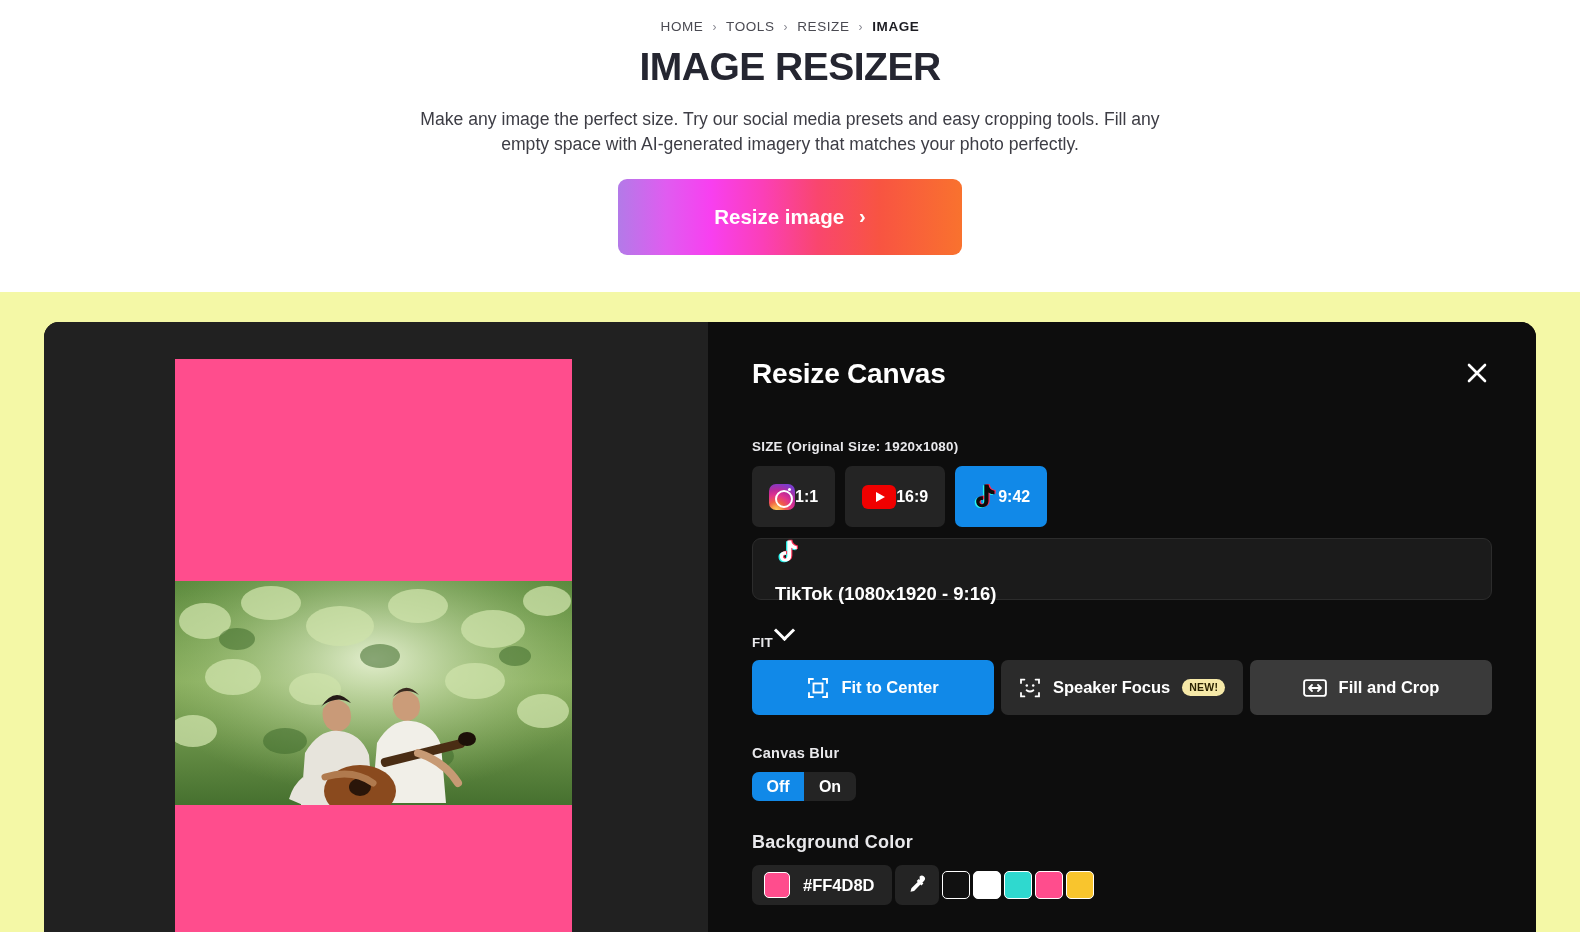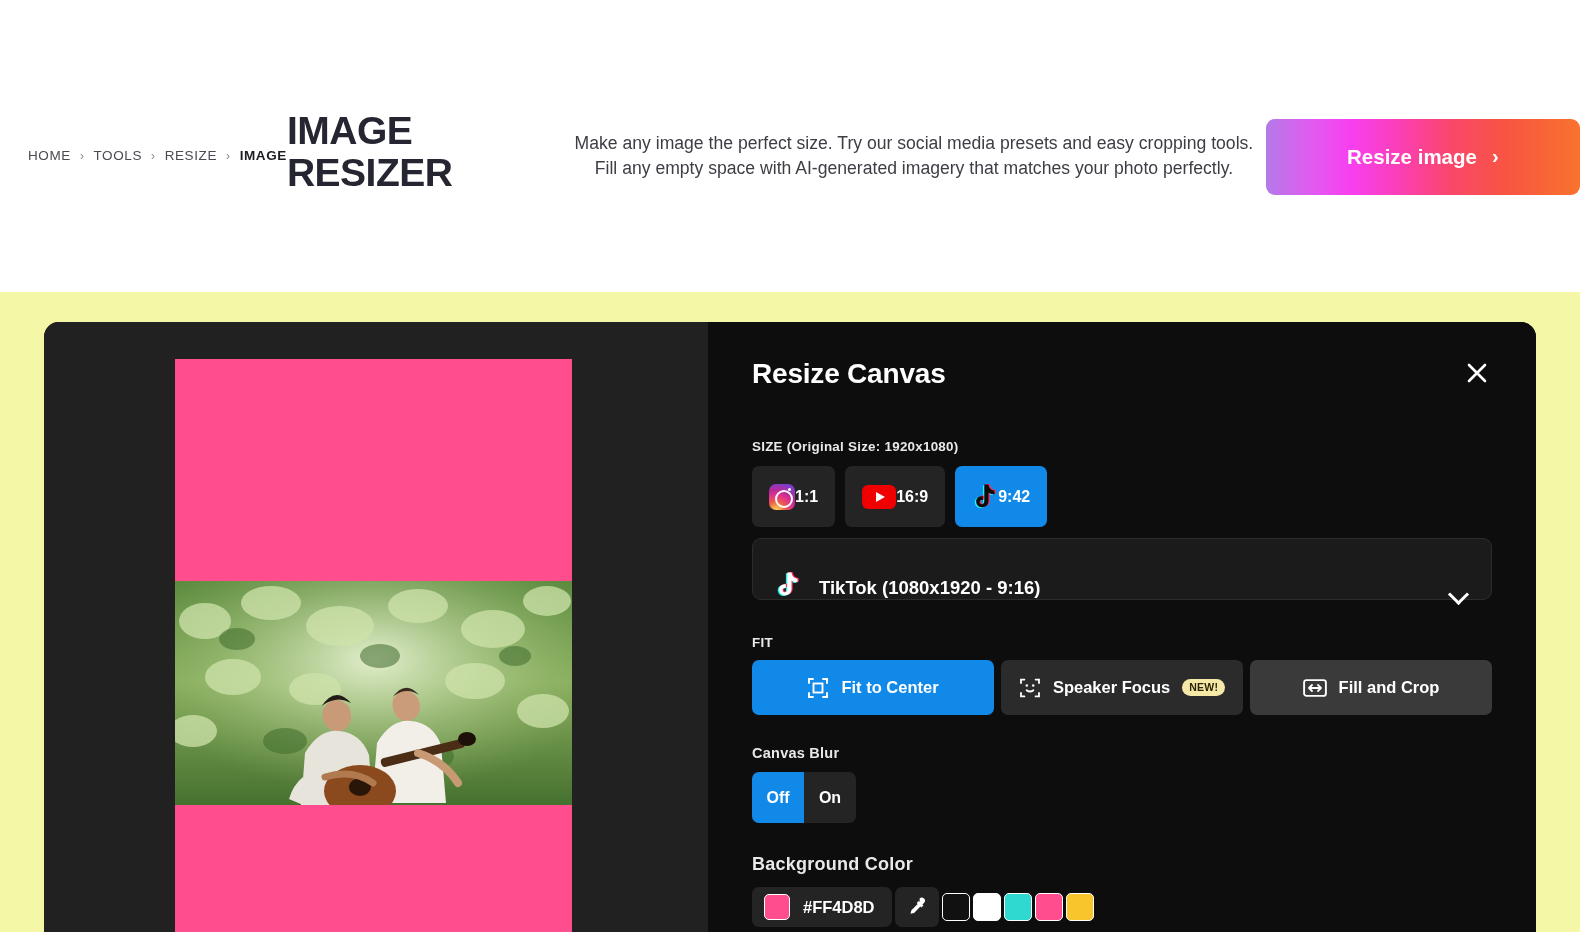--- a/index.html
+++ b/index.html
@@ -17,23 +17,22 @@
   }
 
   
   .hero {
     position: absolute;
     left: 0; top: 0;
     width: 1580px;
     height: 292px;
     background: #ffffff;
     display: flex;
-    flex-direction: row;
-    align-items: center;
-    padding-left: 28px;
+    flex-direction: column;
+    align-items: center;
   }
 
   .breadcrumb {
     margin-top: 19px;
     display: flex;
     align-items: center;
     gap: 9px;
     font-size: 13.5px;
     letter-spacing: 0.6px;
     color: #4a4a52;
@@ -258,24 +257,25 @@
   .tt-icon { flex: 0 0 26px; width: 26px; height: 28px; }
 
   
   .dropdown {
     margin-top: 11px;
     height: 62px;
     background: #1b1b1b;
     border: 1px solid #2c2c2c;
     border-radius: 9px;
     display: flex;
-    align-items: flex-end;
+    align-items: flex-start;
     padding: 0 22px;
     gap: 18px;
     cursor: pointer;
+    flex-direction: column;
   }
   .dropdown-label {
     flex: 1;
     color: #ffffff;
     font-size: 18.5px;
     font-weight: 700;
   }
   .chevron-down {
     width: 20px; height: 12px;
     position: relative;
@@ -331,21 +331,21 @@
   .blur-label { margin-top: 30px; font-size: 14.5px; }
 
   .blur-row {
     margin-top: 11px;
     display: inline-flex;
     background: #242424;
     border-radius: 7px;
     overflow: hidden;
   }
   .blur-btn {
-    height: 51px;
+    height: 29px;
     min-width: 52px;
     border: none;
     background: transparent;
     color: #ffffff;
     font-size: 16px;
     font-weight: 700;
     font-family: "Liberation Sans", sans-serif;
     cursor: pointer;
     padding: 0 14px;
   }

